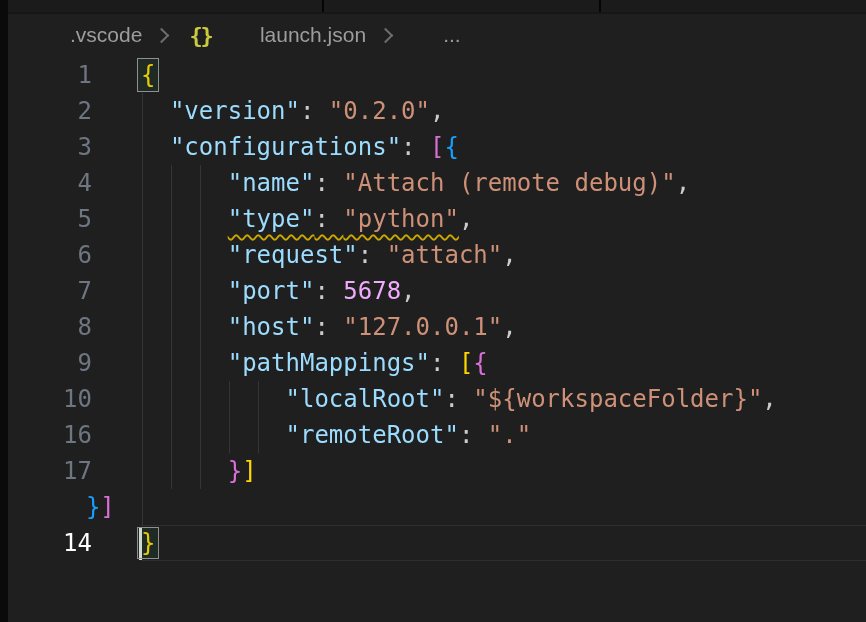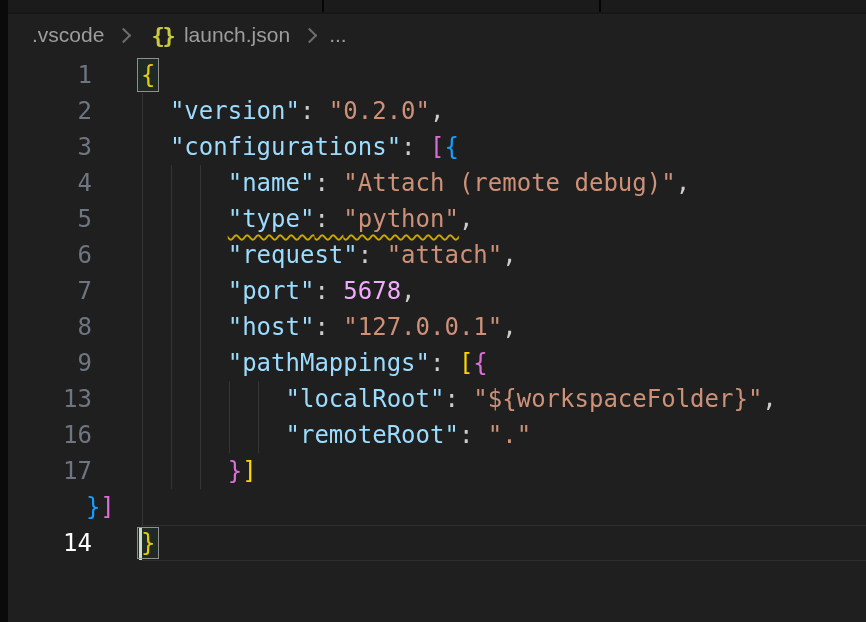--- a/index.html
+++ b/index.html
@@ -11,21 +11,21 @@
 
   
   .tabstrip{position:absolute;left:8px;top:0;right:0;height:12px;background:#1b1b1b;
             border-bottom:2px solid #161616;z-index:4;}
   .tabsep{position:absolute;top:0;width:2px;height:12px;background:#050505;}
 
   
   .breadcrumbs{position:absolute;left:8px;top:16px;right:0;height:38px;display:flex;
                align-items:center;padding-left:24px;gap:10px;
                font-family:"Liberation Sans",sans-serif;font-size:21px;color:#9d9d9d;z-index:3;}
-  .crumb{white-space:nowrap;}
+  .crumb{white-space:nowrap;margin-left:38px;}
   .chev{width:9px;height:9px;border-top:2px solid #6d6d6d;border-right:2px solid #6d6d6d;
         transform:rotate(45deg);margin:0 4px;flex:0 0 auto;}
   .json-ico{font-family:"DejaVu Sans Mono",monospace;font-size:22px;font-weight:bold;
             letter-spacing:-2px;margin-left:8px;}
 
   
   .code{position:absolute;left:8px;top:57px;right:0;z-index:2;}
   .line{display:flex;height:36px;}
   .gutter{flex:0 0 84px;text-align:right;font-size:24px;line-height:36px;color:#6e7681;
           white-space:pre;user-select:none;}
@@ -103,21 +103,21 @@
       </div>
       <div class="line">
         <div class="gutter">8</div>
         <div class="content"><span class="tok punct">      </span><span class="tok key">"host"</span><span class="tok punct">: </span><span class="tok str">"127.0.0.1"</span><span class="tok punct">,</span></div>
       </div>
       <div class="line">
         <div class="gutter">9</div>
         <div class="content"><span class="tok punct">      </span><span class="tok key">"pathMappings"</span><span class="tok punct">: </span><span class="tok b1">[</span><span class="tok b2">{</span></div>
       </div>
       <div class="line">
-        <div class="gutter">13</div>
+        <div class="gutter">10</div>
         <div class="content"><span class="tok punct">          </span><span class="tok key">"localRoot"</span><span class="tok punct">: </span><span class="tok str">"${workspaceFolder}"</span><span class="tok punct">,</span></div>
       </div>
       <div class="line">
         <div class="gutter">16</div>
         <div class="content"><span class="tok punct">          </span><span class="tok key">"remoteRoot"</span><span class="tok punct">: </span><span class="tok str">"."</span></div>
       </div>
       <div class="line">
         <div class="gutter">17</div>
         <div class="content"><span class="tok punct">      </span><span class="tok b2">}</span><span class="tok b1">]</span></div>
       </div>

